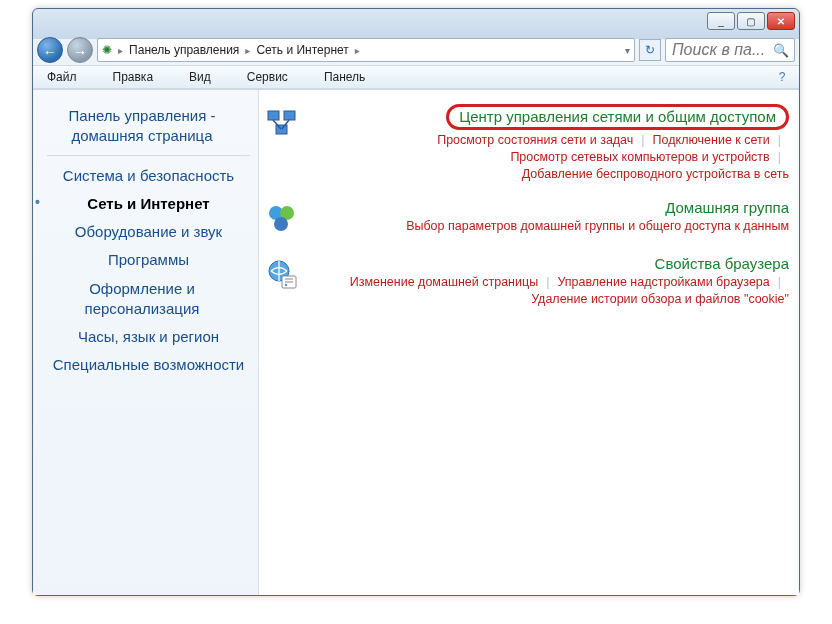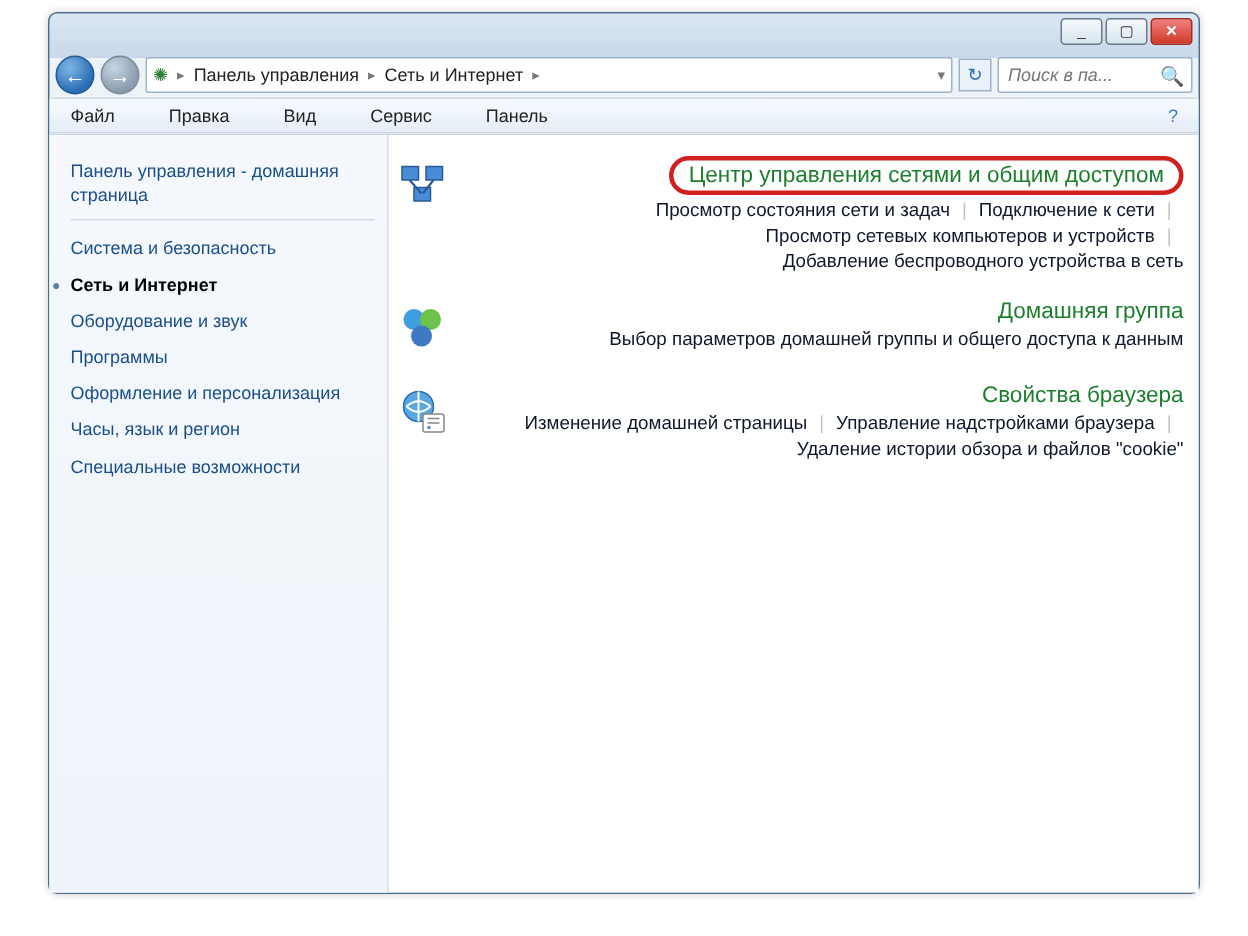--- a/index.html
+++ b/index.html
@@ -13,44 +13,44 @@
   .win-btn.close { background: linear-gradient(#f08080,#d13a2a); border-color: #a02e1f; color: #fff; font-weight: bold; }
 
   .navbar { height: 30px; display: flex; align-items: center; padding: 0 4px; gap: 4px; }
   .nav-circle { width: 26px; height: 26px; border-radius: 50%; background: radial-gradient(circle at 35% 30%, #7fb6e8, #2a6db3 70%); border: 1px solid #225a93; display: flex; align-items: center; justify-content: center; color: #fff; font-size: 14px; cursor: default; }
   .nav-circle.disabled { filter: grayscale(70%) brightness(1.15); opacity:.7 }
   .bc-sep { color: #777; font-size: 10px; }
   .breadcrumb { flex: 1; height: 24px; background: #fff; border: 1px solid #9eb3c7; border-radius: 2px; display: flex; align-items: center; font-size: 12px; padding: 0 4px; gap: 6px; }
   .bc-item { color: #222; cursor: default; }
   .refresh { width: 22px; height: 22px; border:1px solid #9eb3c7; display:flex;align-items:center;justify-content:center; background:#eaf1f8; font-size:12px; color:#2a6db3 }
   .search { width: 130px; height: 24px; border: 1px solid #9eb3c7; background:#fff; border-radius:2px; display:flex; align-items:center; padding:0 4px; }
-  .search input { border:none; outline:none; font-style: italic; color:#888; width:100%; font-size:12px; background:transparent }
+  .search input { border:none; outline:none; font-style: italic; color:#888; width:100%; font-size:16px; background:transparent }
   .search-ic { color:#3a7ac0; font-size:13px; }
 
   .menubar { height: 24px; background: linear-gradient(#f7fbff,#e4edf6); border-top:1px solid #cdd9e4; border-bottom:1px solid #cdd9e4; display:flex; align-items:center; padding:0 6px; gap:20px; font-size:12px; }
   .menu-item { padding: 2px 8px; cursor:default; color:#222 }
   .menu-right { margin-left:auto; display:flex; gap:2px }
   .menu-right .ic { width:22px; height:18px; border:1px solid transparent; display:flex;align-items:center;justify-content:center;font-size:12px;color:#3a7ac0 }
 
   .body { flex:1; display:flex; background:#fff; border-top:1px solid #cfd8e2 }
-  .sidebar { width: 225px; background: linear-gradient(#f5f9fd,#eef4fa); padding: 12px 8px 12px 14px; font-size:12px; }
+  .sidebar { width: 225px; background: linear-gradient(#f5f9fd,#eef4fa); padding: 12px 8px 12px 14px; font-size:15px;text-align:center; }
   .side-link { color:#1a4e8a; padding: 4px 0; cursor:default; line-height:1.35 }
   .side-link.wrap2 { max-width: 190px }
   .side-link.active { color:#000; font-weight: bold; position:relative }
   .side-link.active::before { content:"•"; position:absolute; left:-12px; top:3px; color:#5a7fa5; font-size:14px }
   .side-hr { border:none; border-top:1px solid #cfdbe6; margin:4px 0 6px }
 
   .content { flex:1; padding: 14px 10px 10px 4px; font-size:12.5px;text-align:right; }
   .group { display:flex; gap:14px; margin-bottom: 18px; }
   .group-icon { width:38px; height:38px; display:flex; align-items:center; justify-content:center; }
   .group-body { flex:1 }
   .group-title { color:#1c7f2e; font-size:15px; cursor:default; display:inline-block }
   .highlight { border:3px solid #d12020; border-radius: 14px; padding: 1px 10px 2px; box-shadow: 0 0 0 1px #fff inset }
   .sub-row { margin-top:3px }
-  .sub-link { color:#0f172a; cursor:default }
+  .sub-link { color:#b91c1c; cursor:default }
   .pipe { color:#b8c4cf; padding:0 8px }
 
   .divider-v { width:1px; background:#d6dee6; }
 </style>
 </head>
 <body>
 
 <div class="window-frame">
 
   <div class="titlebar">

